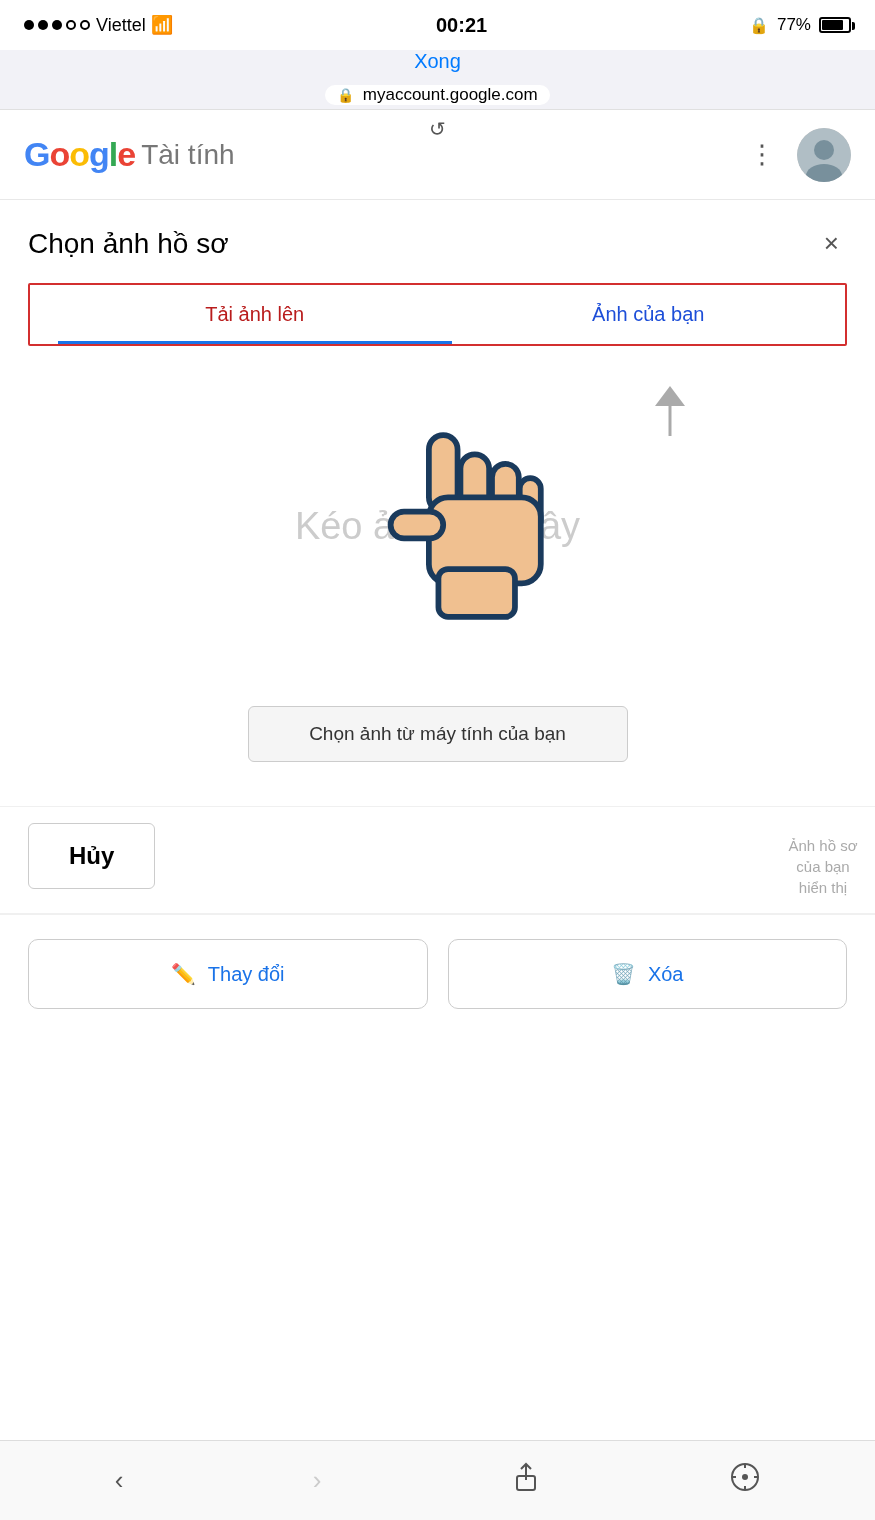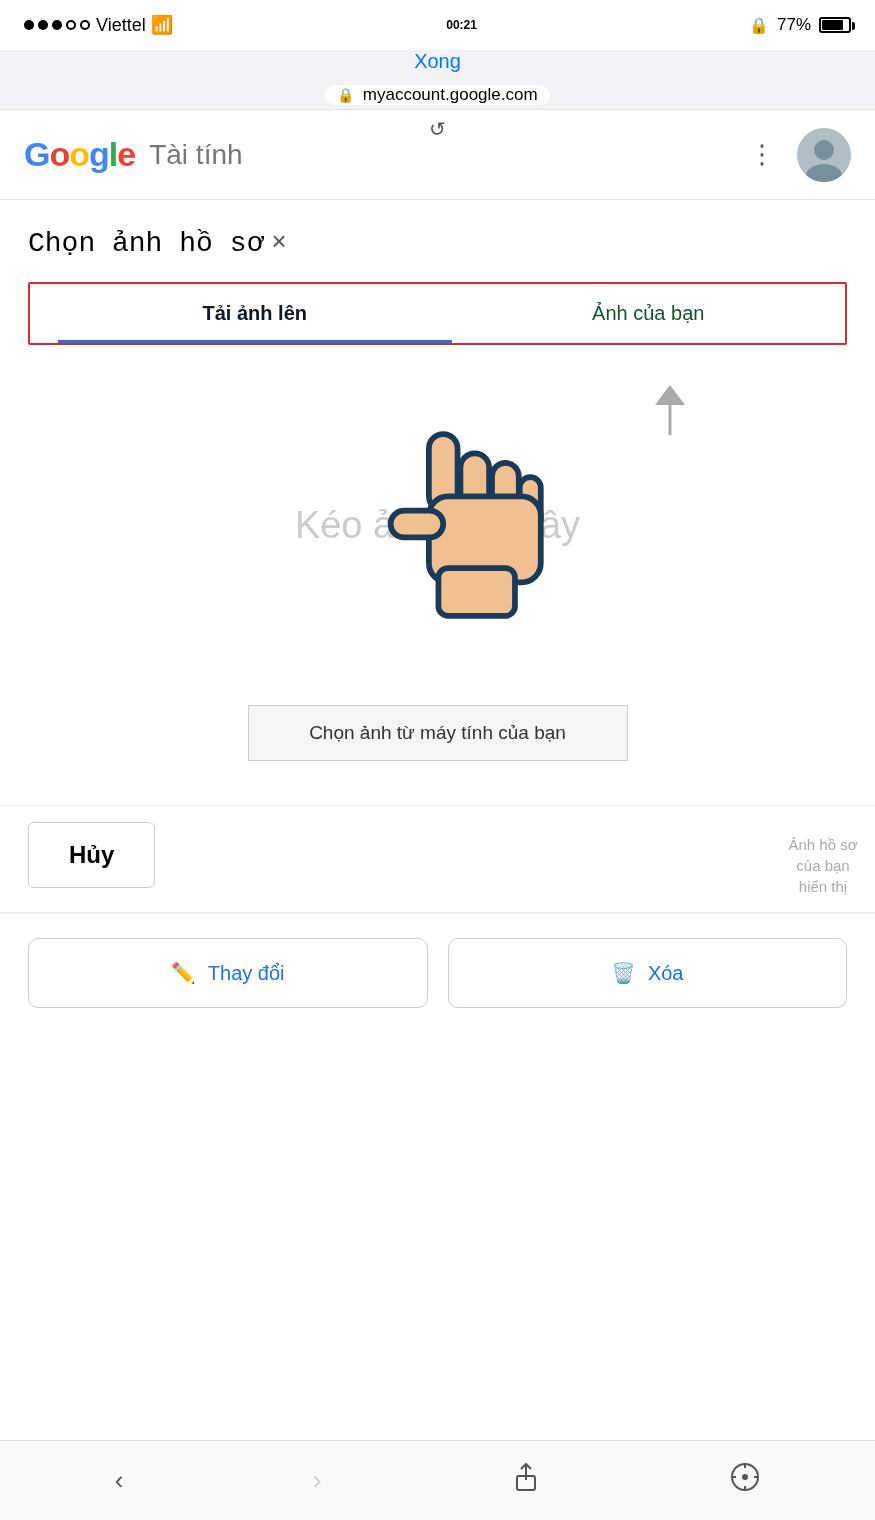--- a/index.html
+++ b/index.html
@@ -41,21 +41,21 @@
     }
     .carrier {
       font-size: 18px;
       font-weight: 500;
       color: #000;
     }
     .wifi-icon {
       font-size: 18px;
     }
     .status-center {
-      font-size: 12px;
+      font-size: 20px;
       font-weight: 600;
       color: #000;
     }
     .status-right {
       display: flex;
       align-items: center;
       gap: 8px;
       font-size: 16px;
     }
     .battery-pct {
@@ -133,21 +133,21 @@
       padding: 20px 24px;
       display: flex;
       align-items: center;
       justify-content: space-between;
       border-bottom: 1px solid #e8e8e8;
       height: 90px;
     }
     .google-logo-area {
       display: flex;
       align-items: center;
-      gap: 8px;
+      gap: 0;
     }
     .google-logo {
       font-size: 34px;
       font-weight: 700;
       letter-spacing: -1px;
     }
     .g-blue { color: #4285F4; }
     .g-red { color: #EA4335; }
     .g-yellow { color: #FBBC05; }
     .g-green { color: #34A853; }
@@ -181,22 +181,21 @@
 
     
     .modal-overlay {
       background: #fff;
       position: relative;
     }
     .modal-header {
       padding: 24px 28px 0 28px;
       display: flex;
       align-items: center;
-      justify-content: flex-start;
-      font-family: Liberation Mono, monospace;
+      justify-content: space-between;
     }
     .modal-title {
       font-size: 28px;
       font-weight: 500;
       color: #000;
     }
     .close-btn {
       font-size: 26px;
       color: #555;
       cursor: pointer;
@@ -212,34 +211,34 @@
     }
     .tab-item {
       flex: 1;
       padding: 18px 0;
       text-align: center;
       font-size: 20px;
       cursor: pointer;
       position: relative;
     }
     .tab-item.active {
-      font-weight: 700;
-      color: #0f172a;
+      font-weight: 400;
+      color: #b91c1c;
       margin-left: 28px;
     }
     .tab-item.active::after {
       content: '';
       position: absolute;
       bottom: 0; left: 0; right: 0;
       height: 3px;
       background: #1a73e8;
     }
     .tab-item.inactive {
       font-weight: 400;
-      color: #14532d;
+      color: #1d4ed8;
     }
 
     
     .drop-zone {
       margin: 0 0;
       padding: 60px 28px;
       text-align: center;
       position: relative;
       min-height: 360px;
       display: flex;
@@ -253,21 +252,21 @@
       color: #ccc;
       font-weight: 400;
     }
 
     
     .choose-file-btn {
       display: block;
       margin: 0 auto 20px auto;
       padding: 16px 40px;
       border: 1px solid #ccc;
-      border-radius: 0;
+      border-radius: 6px;
       background: #f5f5f5;
       font-size: 19px;
       color: #333;
       cursor: pointer;
       width: 380px;
       text-align: center;
     }
 
     
     .action-row {

